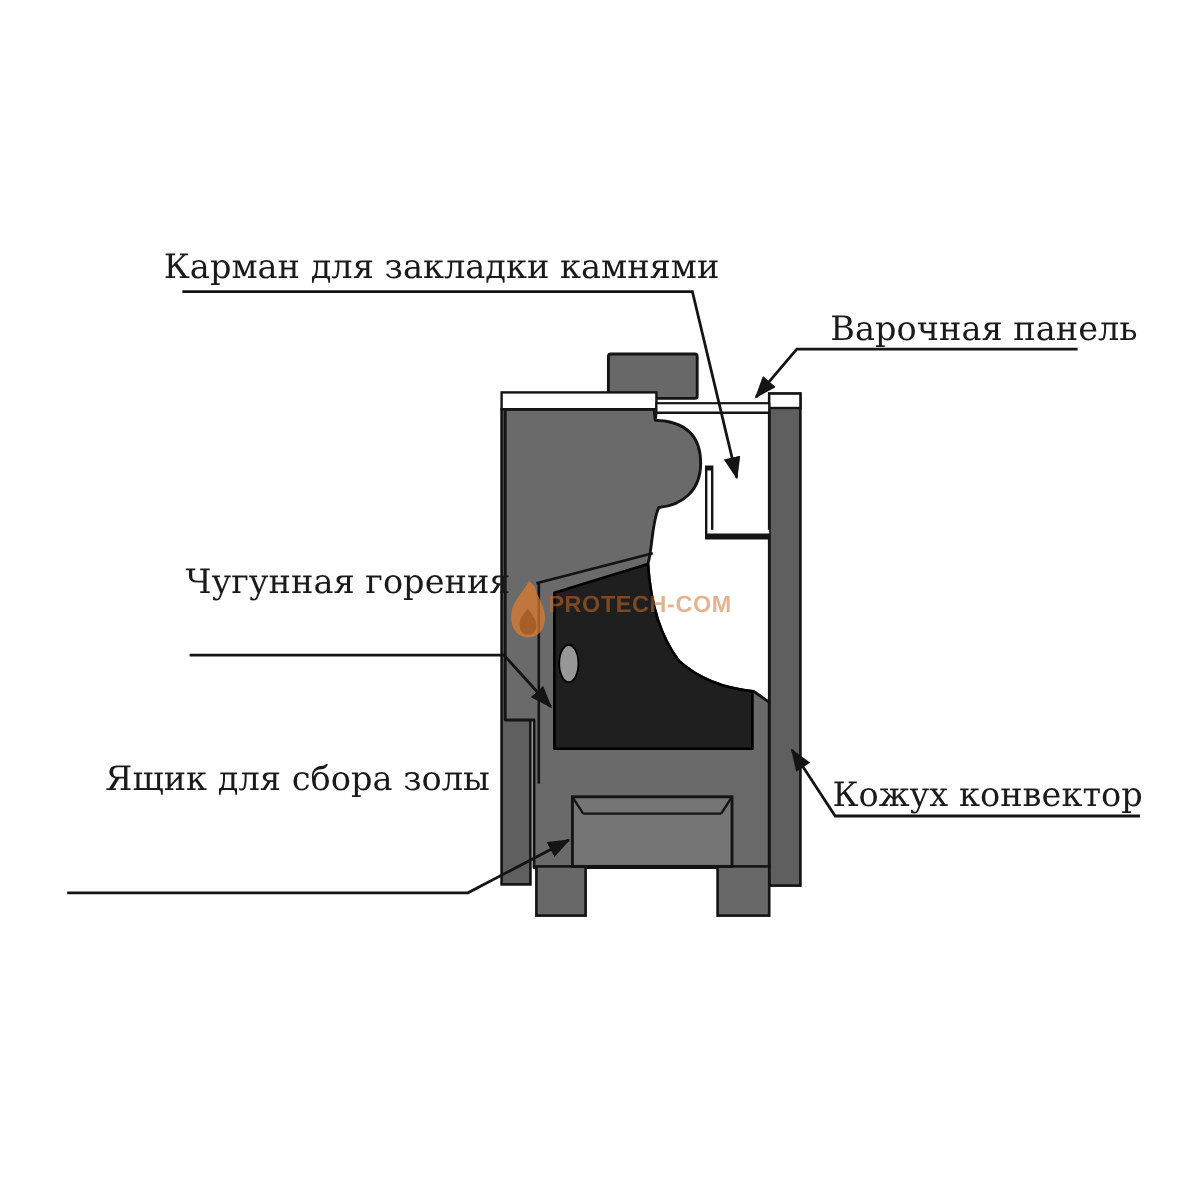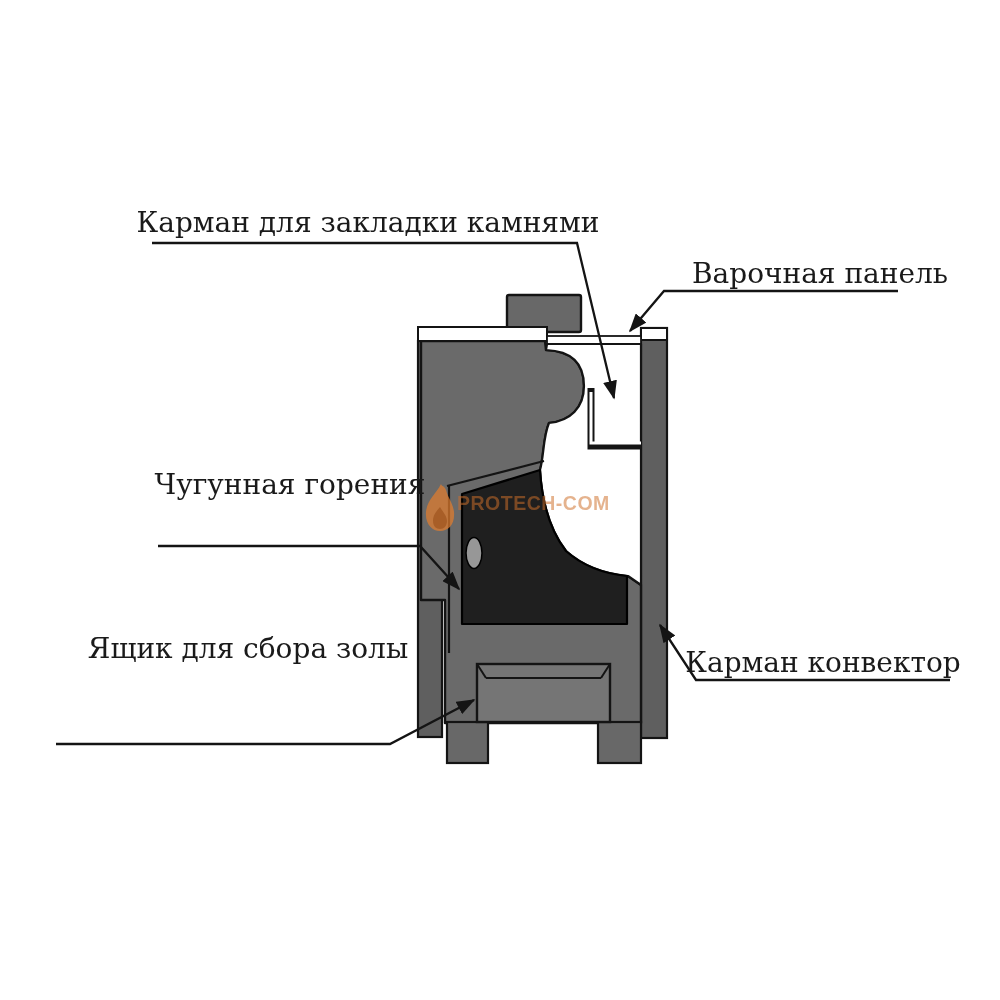--- a/index.html
+++ b/index.html
@@ -116,16 +116,16 @@
 
   <div class="lbl" id="lbl-dvertsa">
     <span class="ln">Чугунная горения</span>
   </div>
 
   <div class="lbl" id="lbl-yashchik">
     <span class="ln">Ящик для сбора золы</span>
   </div>
 
   <div class="lbl" id="lbl-kozhukh">
-    <span class="ln">Карман конвектор</span>
+    <span class="ln">Кожух конвектор</span>
   </div>
 
 </div>
 
 </body></html>

